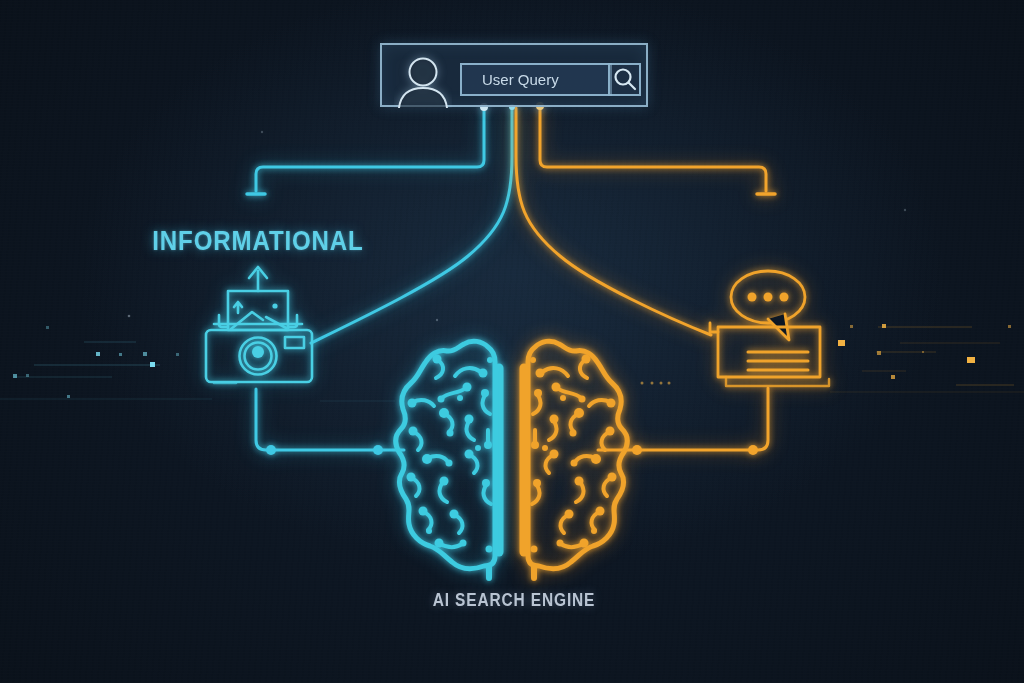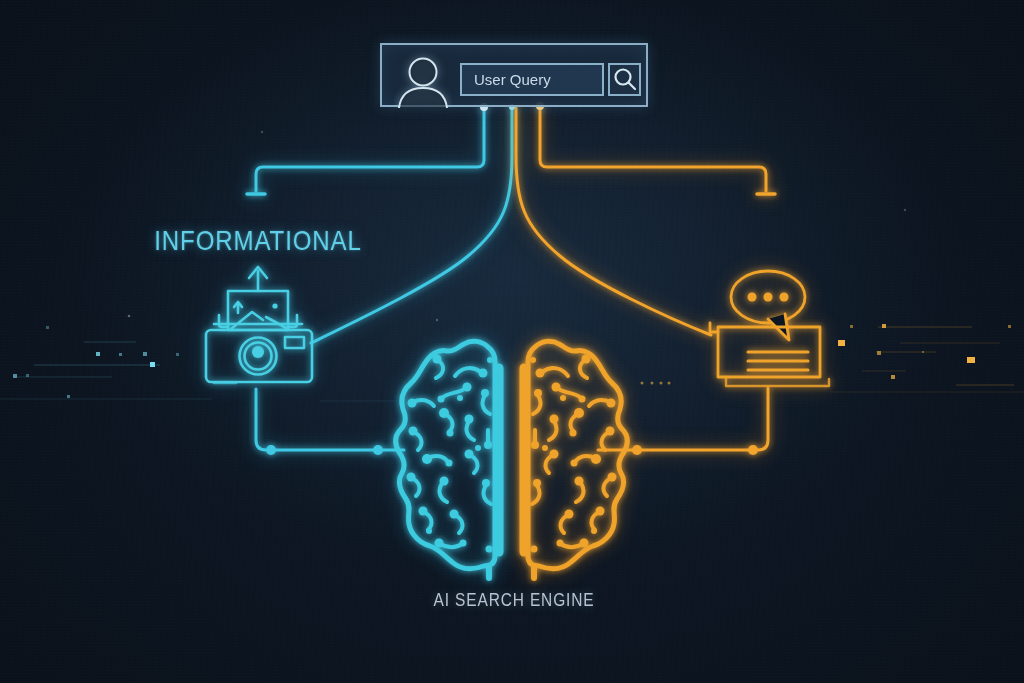--- a/index.html
+++ b/index.html
@@ -15,26 +15,26 @@
   .gc{filter:drop-shadow(0 0 3px rgba(70,210,235,.85)) drop-shadow(0 0 9px rgba(45,175,215,.4));}
   .go{filter:drop-shadow(0 0 3px rgba(250,172,52,.85)) drop-shadow(0 0 9px rgba(240,150,40,.4));}
   .gw{filter:drop-shadow(0 0 4px rgba(180,220,245,.5));}
   
   .query-box{position:absolute;left:380px;top:43px;width:268px;height:64px;box-sizing:border-box;
     background:rgba(26,43,62,.9);border:2px solid rgba(160,198,222,.85);
     box-shadow:0 0 12px rgba(80,140,180,.28), inset 0 0 16px rgba(90,150,190,.14);}
   .person-svg{position:absolute;left:12px;top:5px;}
   .query-input{position:absolute;left:78px;top:18px;width:128px;height:29px;box-sizing:content-box;
     background:rgba(42,66,94,.55);border:2px solid rgba(150,190,215,.9);
-    color:#c9dbe9;font-family:"Liberation Sans",sans-serif;font-size:15px;padding:0 0 0 12px;outline:none;}
+    color:#c9dbe9;font-family:"Liberation Sans",sans-serif;font-size:15px;padding:0 0 0 20px;outline:none;}
   .search-btn{position:absolute;left:226px;top:18px;width:33px;height:33px;box-sizing:border-box;
     background:rgba(34,54,78,.5);border:2px solid rgba(150,190,215,.9);padding:0;cursor:pointer;
     display:flex;align-items:center;justify-content:center;}
   
-  .lbl{position:absolute;white-space:nowrap;font-weight:400;}
+  .lbl{position:absolute;white-space:nowrap;font-weight:700;}
   .lbl>span{display:inline-block;transform:scaleX(.86);letter-spacing:1px;}
   .lbl-cyan{left:258px;top:225px;transform:translateX(-50%);font-size:28px;color:#5fd0e8;
     text-shadow:0 0 12px rgba(70,200,235,.55),0 0 3px rgba(140,235,252,.35);}
   .lbl-orange{left:768px;top:225px;transform:translateX(-50%);font-size:28px;color:#f2a62f;
     text-shadow:0 0 12px rgba(245,170,50,.5),0 0 3px rgba(255,210,130,.3);}
   .lbl-title{left:514px;top:590px;transform:translateX(-50%);font-size:18px;color:#b9c4d2;
     text-shadow:0 0 10px rgba(160,190,220,.35);}
 </style>
 </head>
 <body>

